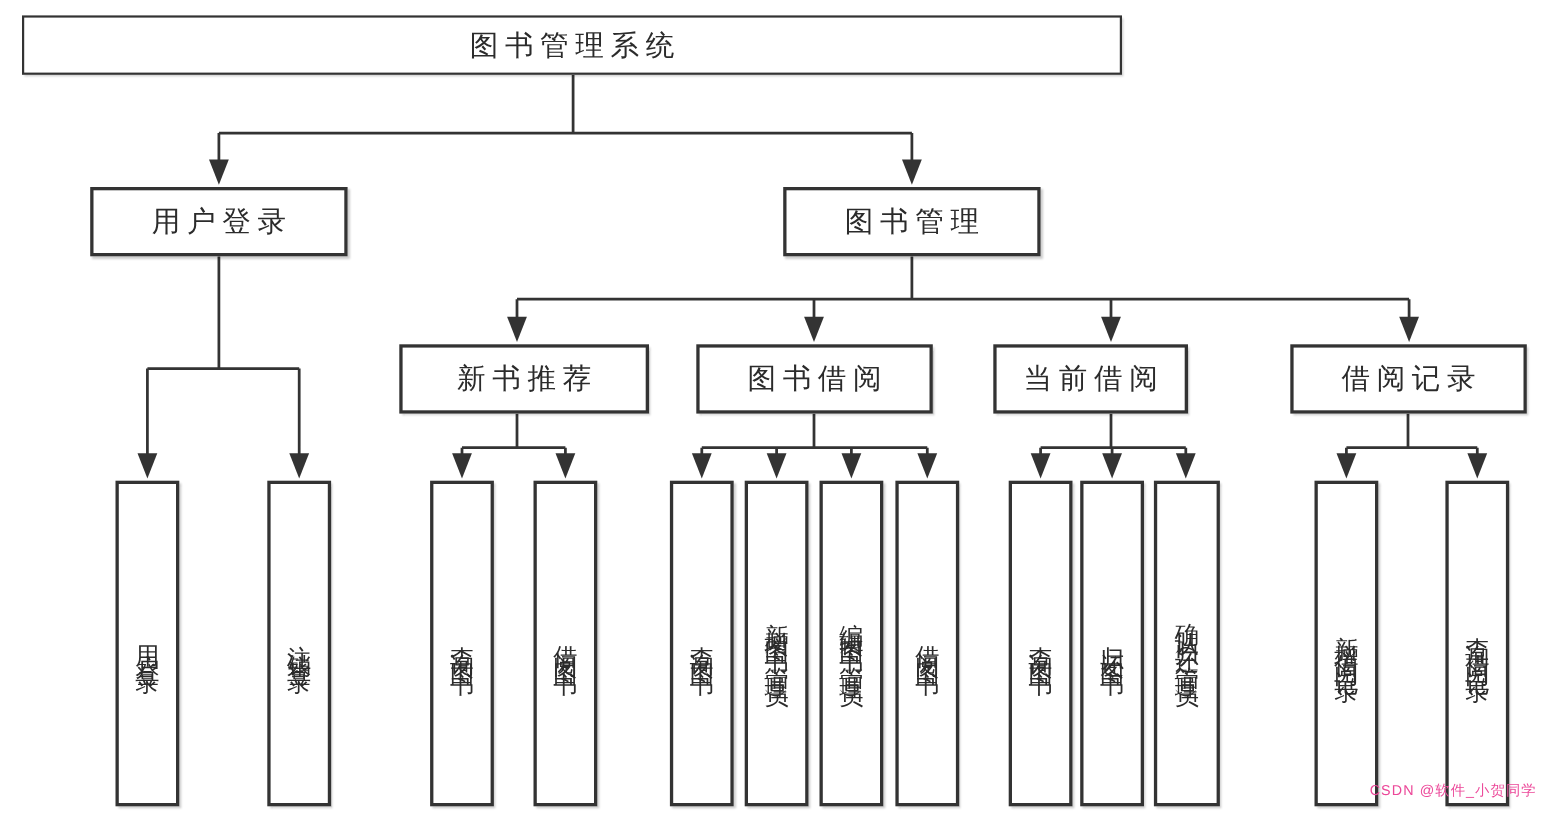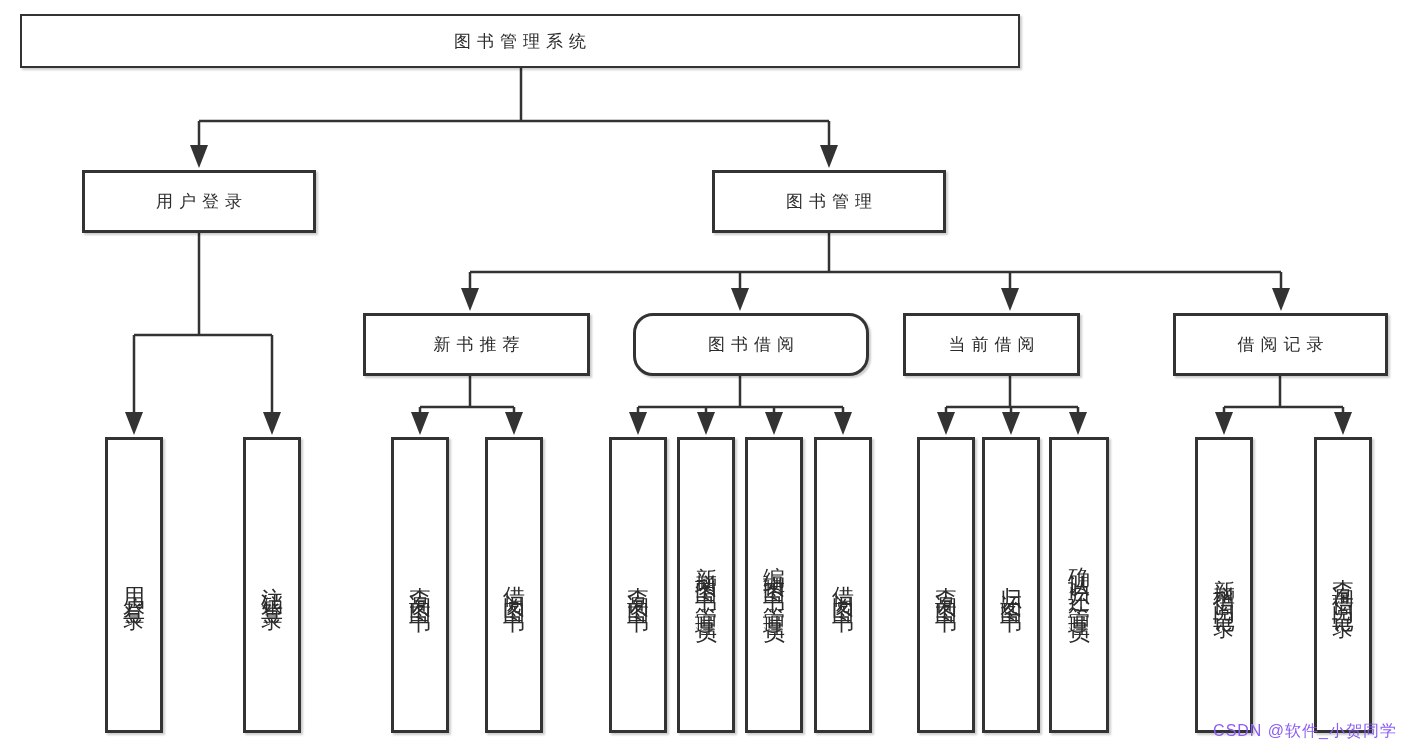--- a/index.html
+++ b/index.html
@@ -27,41 +27,41 @@
     background: #ffffff;
     border: 3px solid #333333;
     color: #2b2b2b;
     display: flex;
     align-items: center;
     justify-content: center;
     box-shadow: 2px 2px 2px rgba(0,0,0,0.20);
   }
   .box.thin { border-width: 2px; }
   .hlabel {
-    font-size: 17px;
+    font-size: 26px;
     letter-spacing: 6px;
     text-indent: 6px;
     white-space: nowrap;
     text-align: right;
   }
   .leaf .vlabel {
     display: block;
     writing-mode: vertical-rl;
     font-size: 22px;
     line-height: 1.0;
     letter-spacing: 8px;
     white-space: nowrap;
   }
   .watermark {
     position: absolute;
     right: 8px;
-    bottom: 5px;
-    font-size: 16px;
+    bottom: 19px;
+    font-size: 13px;
     letter-spacing: 1px;
-    color: #8b5cf6;
+    color: #ec4899;
     z-index: 10;
     white-space: nowrap;
   }
 </style>
 </head>
 <body>
 
 <div class="canvas">
 
   <svg class="connectors" viewBox="0 0 1405 747" xmlns="http://www.w3.org/2000/svg">
@@ -102,21 +102,21 @@
   <div class="box" style="left:82px; top:170px; width:234px; height:63px;">
     <span class="hlabel">用户登录</span>
   </div>
   <div class="box" style="left:712px; top:170px; width:234px; height:63px;">
     <span class="hlabel">图书管理</span>
   </div>
 
   <div class="box" style="left:363px; top:313px; width:227px; height:63px;">
     <span class="hlabel">新书推荐</span>
   </div>
-  <div class="box" style="left:633px; top:313px; width:236px; height:63px;border-radius:20px;">
+  <div class="box" style="left:633px; top:313px; width:215px; height:63px;">
     <span class="hlabel">图书借阅</span>
   </div>
   <div class="box" style="left:903px; top:313px; width:177px; height:63px;">
     <span class="hlabel">当前借阅</span>
   </div>
   <div class="box" style="left:1173px; top:313px; width:215px; height:63px;">
     <span class="hlabel">借阅记录</span>
   </div>
 
   <div class="box leaf" style="left:105px; top:437px; width:58px; height:296px;">

